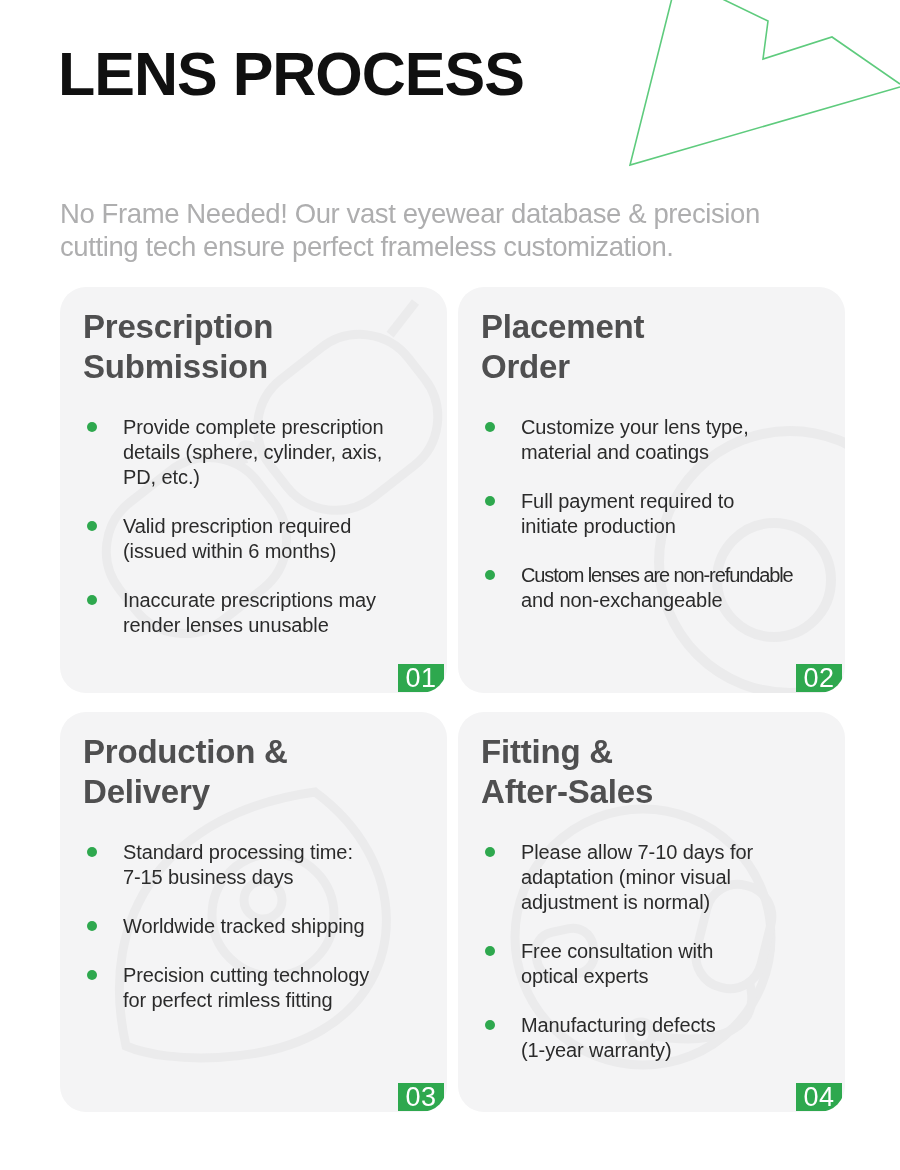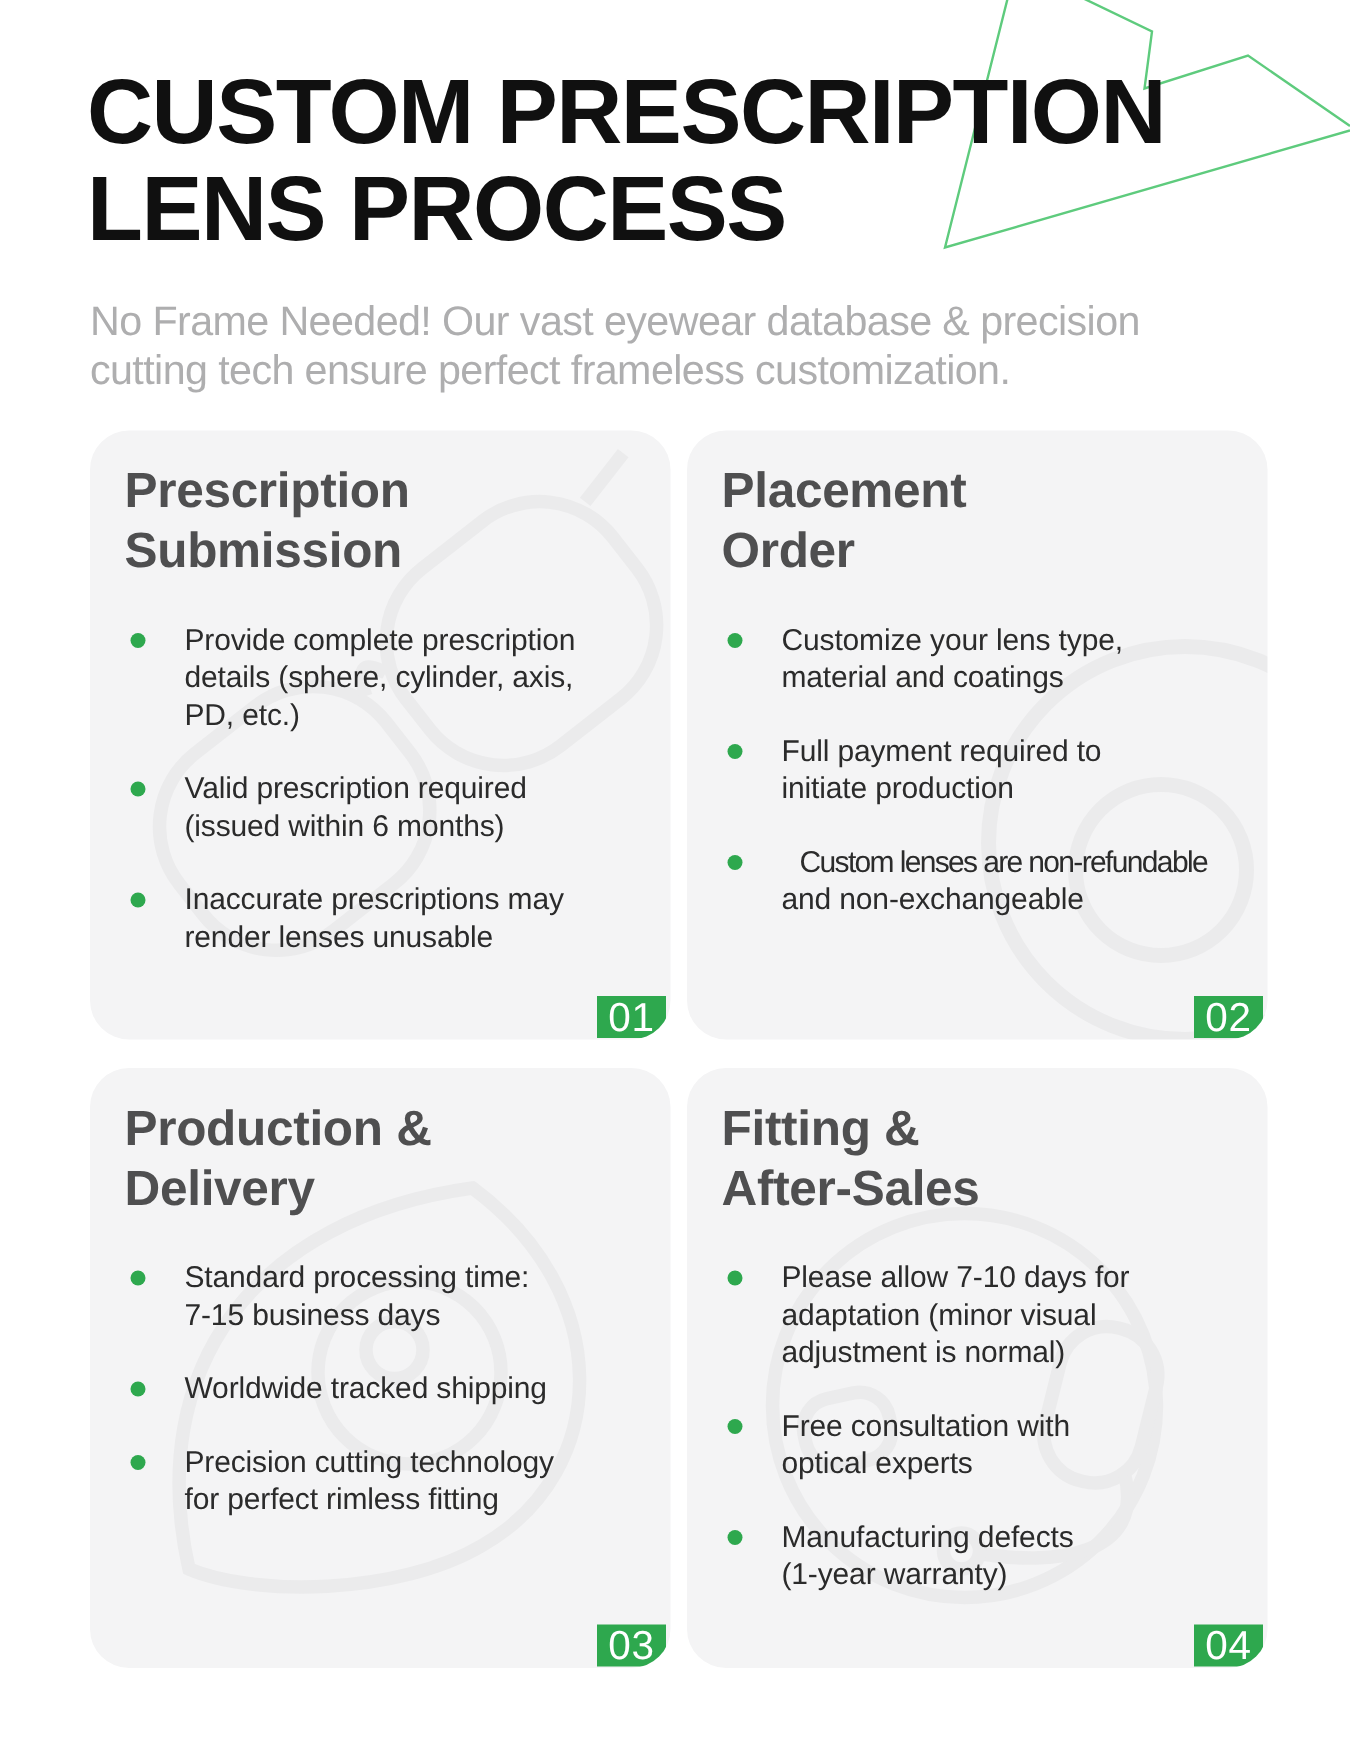--- a/index.html
+++ b/index.html
@@ -69,40 +69,39 @@
   .bullets li{display:flex;margin-bottom:24px;}
   .bullets li:nth-child(3){margin-top:20px;}
   .dot{
     flex:0 0 auto;width:10px;height:10px;border-radius:50%;
     background:var(--green);margin:7px 0 0 27px;
   }
   .btext{
     margin-left:26px;font-size:20px;line-height:25px;
     letter-spacing:-0.1px;color:var(--body);
   }
-  .card-2 .bullets li:nth-child(3) .line:first-child{letter-spacing:-1.1px;margin-left:12px;}
+  .card-2 .bullets li:nth-child(3) .line:first-child{letter-spacing:-1.1px;}
   .badge{
     position:absolute;right:3px;bottom:1px;z-index:2;
     width:46px;height:28px;background:var(--green);
     color:#ffffff;font-size:27px;font-weight:500;letter-spacing:0.5px;
     display:flex;align-items:center;justify-content:center;
   }
 </style>
 </head>
 <body>
 
 <div class="page">
 
   <svg class="deco-top" viewBox="0 0 285 185">
     <polyline points="58,-6 15,165 285,87"></polyline>
     <polyline points="97,-6 153,21 148,59 217,37 285,84"></polyline>
   </svg>
 
   <h1 class="title">
-    <span class="line">CUSTOM PRESCRIPTION</span>
     <span class="line">LENS PROCESS</span>
   </h1>
 
   <p class="subtitle">
     <span class="line">No Frame Needed! Our vast eyewear database &amp; precision</span>
     <span class="line">cutting tech ensure perfect frameless customization.</span>
   </p>
 
   <div class="grid">
 

